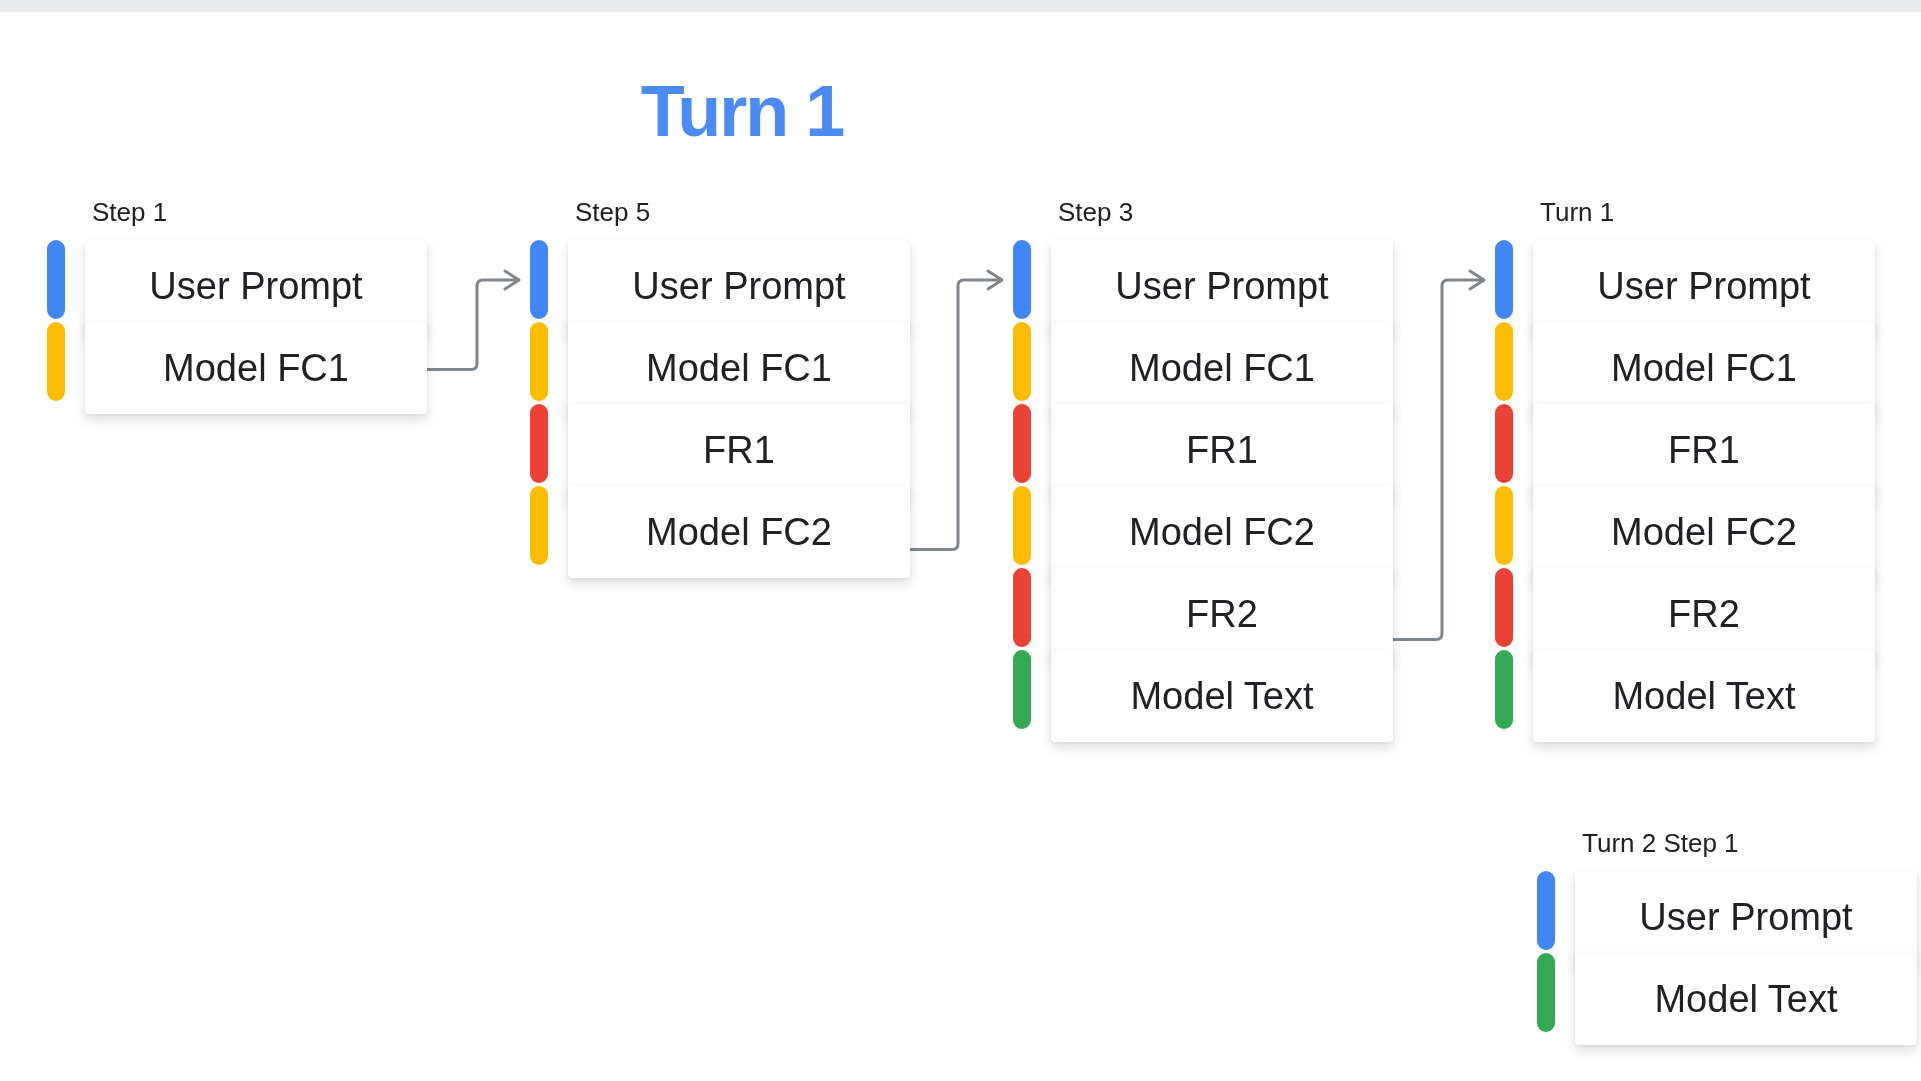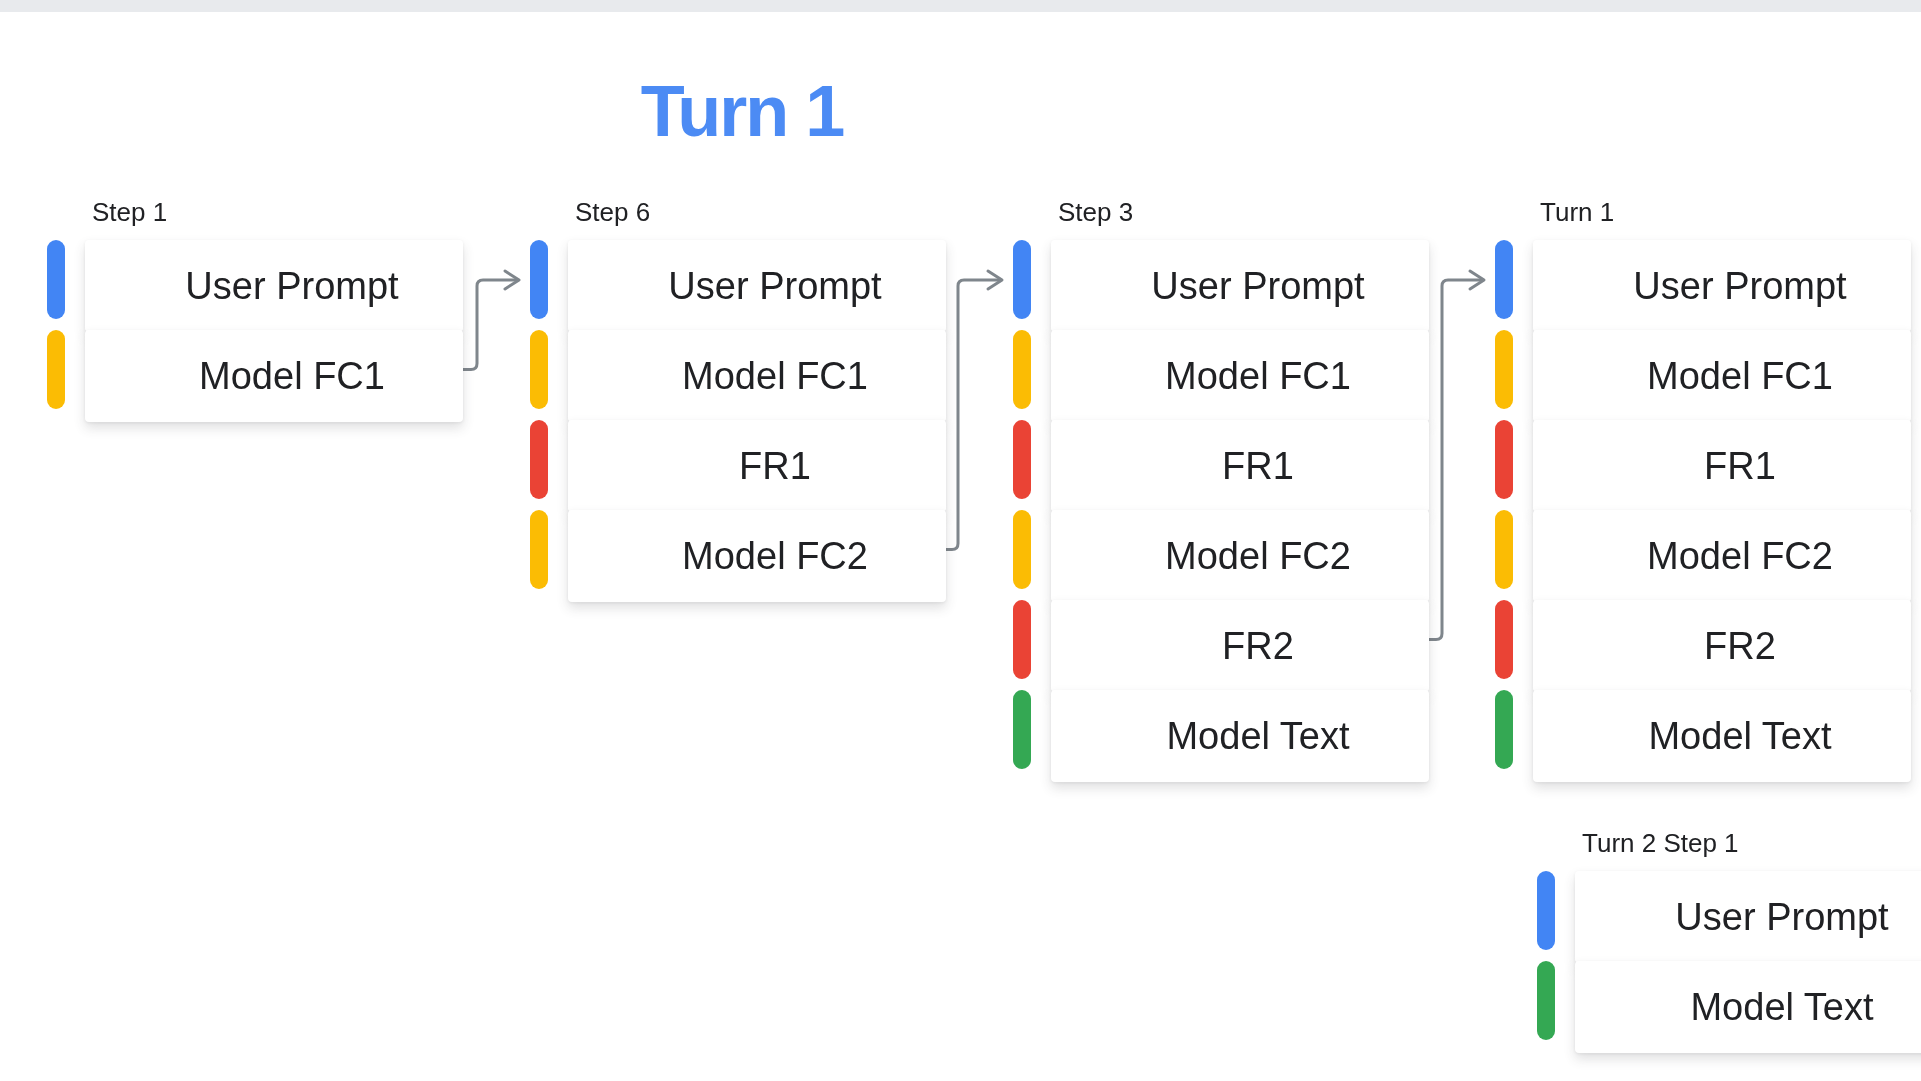--- a/index.html
+++ b/index.html
@@ -25,21 +25,21 @@
     color: #4C8BF4;
     white-space: nowrap;
   }
   .heading-turn1 { left: 742px; top: 99px; }
   .heading-turn2 { left: 1703px; top: 97px; }
 
   .column {
     position: absolute;
     display: flex;
     flex-direction: column;
-    gap: 11px;
+    gap: 3px;
   }
   .col-1 { left: 47px;   top: 228px; }
   .col-2 { left: 530px;  top: 228px; }
   .col-3 { left: 1013px; top: 228px; text-align: right; }
   .col-4 { left: 1495px; top: 228px; }
   .col-5 { left: 1537px; top: 859px; }
 
   .col-label {
     position: absolute;
     top: -42px;
@@ -65,21 +65,20 @@
     height: 92px;
     background: #FFFFFF;
     border-radius: 4px;
     box-shadow: 0 6px 12px rgba(60, 64, 67, 0.16), 0 1px 3px rgba(60, 64, 67, 0.08);
     display: flex;
     align-items: center;
     justify-content: center;
     font-size: 38px;
     color: #202124;
     white-space: nowrap;
-    padding-left: 36px;
   }
   .arrows {
     position: absolute;
     left: 0;
     top: 0;
   }
   .arrows path {
     fill: none;
     stroke: #7F868C;
     stroke-width: 3;
@@ -115,21 +114,21 @@
       <span class="bar" style="background-color: rgb(66, 133, 244);"></span>
       <div class="card">User Prompt</div>
     </div>
     <div class="row">
       <span class="bar" style="background-color: rgb(251, 188, 4);"></span>
       <div class="card">Model FC1</div>
     </div>
   </div>
 
   <div class="column col-2">
-    <div class="col-label">Step 6</div>
+    <div class="col-label">Step 5</div>
     <div class="row">
       <span class="bar" style="background-color: rgb(66, 133, 244);"></span>
       <div class="card">User Prompt</div>
     </div>
     <div class="row">
       <span class="bar" style="background-color: rgb(251, 188, 4);"></span>
       <div class="card">Model FC1</div>
     </div>
     <div class="row">
       <span class="bar" style="background-color: rgb(234, 67, 53);"></span>

